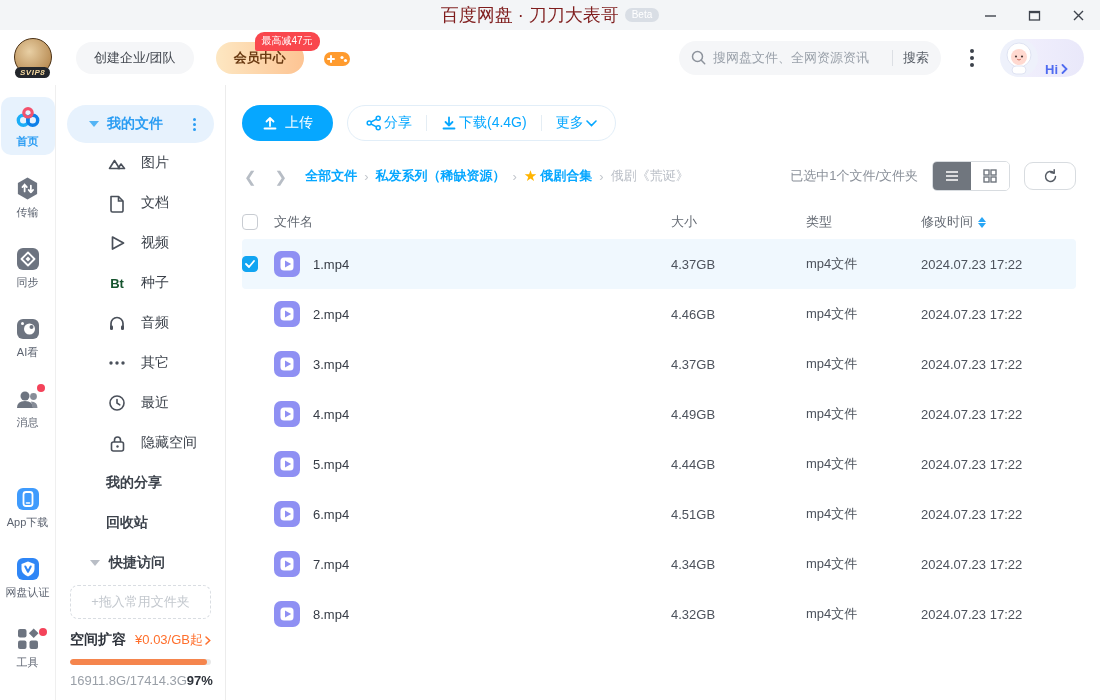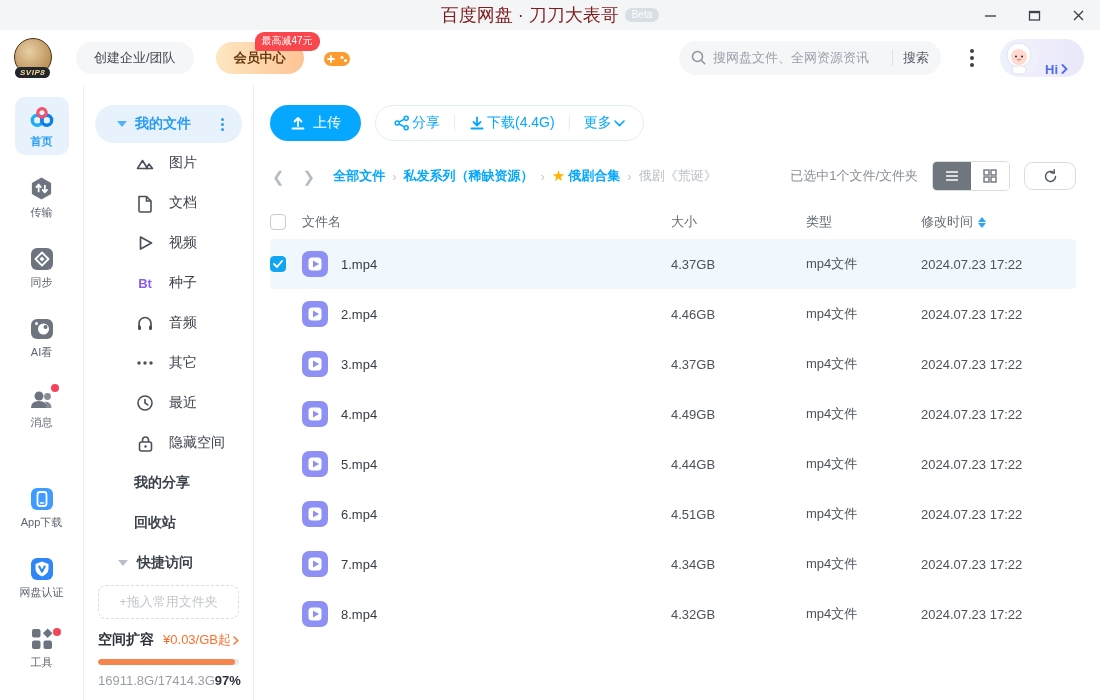--- a/index.html
+++ b/index.html
@@ -37,40 +37,40 @@
   .dots-btn { margin:0 14px 0 16px; width:30px; height:34px; display:flex; flex-direction:column; align-items:center; justify-content:center; gap:3px; cursor:pointer; }
   .dots-btn i { width:4px; height:4px; background:#3c424b; border-radius:50%; }
   .profile-pill { position:relative; height:38px; display:flex; align-items:flex-end; background:linear-gradient(90deg,#f3f1fd,#e9e8fa); border-radius:19px; padding:0 16px 0 44px; cursor:pointer; }
   .profile-avatar { position:absolute; left:-2px; top:-1px; width:40px; height:40px; }
   .profile-hi { font-size:13px; font-weight:bold; color:#4f6bf0; display:flex; align-items:center; gap:3px; }
 
   
   .app-body { flex:1; display:flex; min-height:0; }
 
   
-  .rail { width:84px; border-right:1px solid #efefef; display:flex; flex-direction:column; align-items:center; padding:12px 0 10px; }
+  .rail { width:56px; border-right:1px solid #efefef; display:flex; flex-direction:column; align-items:center; padding:12px 0 10px; }
   .rail-item { width:54px; display:flex; flex-direction:column; align-items:center; gap:4px; padding:7px 0 6px; border-radius:10px; cursor:pointer; margin-bottom:14px; position:relative; }
   .rail-item .rlabel { font-size:11px; color:#5c6370; }
   .rail-item.selected { background:#e7f2fd; }
   .rail-item.selected .rlabel { color:#2b9df3; font-weight:bold; }
   .rail-spacer { flex:1; }
   .red-dot { position:absolute; top:4px; right:10px; width:8px; height:8px; background:#f4435a; border-radius:50%; }
   .red-dot.low { top:8px; right:8px; }
 
   
   .sidebar { width:170px; border-right:1px solid #ececec; position:relative; padding-top:20px; }
   .myfiles-pill { margin:0 11px; height:38px; background:#e7f2fd; border-radius:19px; display:flex; align-items:center; padding:0 12px; cursor:pointer; }
   .myfiles-arrow { width:0; height:0; border-left:5px solid transparent; border-right:5px solid transparent; border-top:6px solid #53b4f5; margin:0 8px 0 10px; }
   .myfiles-label { font-size:14px; font-weight:bold; color:#2b9df3; flex:1; }
   .myfiles-dots { display:flex; flex-direction:column; gap:2px; padding:4px 6px; cursor:pointer; }
   .myfiles-dots i { width:3px; height:3px; border-radius:50%; background:#2b9df3; }
   .cat-item { height:40px; display:flex; align-items:center; padding-left:50px; cursor:pointer; }
   .cat-item:first-of-type { margin-top:12px; }
   .cat-icon { width:22px; display:flex; justify-content:center; margin-right:13px; flex:0 0 auto; color:#4a505a; }
-  .cat-icon .bt-text { font-size:13px; font-weight:bold; color:#8b5cf6; }
+  .cat-icon .bt-text { font-size:13px; font-weight:bold; color:#14532d; }
   .cat-label { font-size:14px; color:#3c424b; }
   .side-link { height:40px; display:flex; align-items:center; padding-left:50px; font-size:14px; color:#3c424b; font-weight:bold; cursor:pointer; }
   .quick-row { height:40px; display:flex; align-items:center; padding-left:34px; cursor:pointer; }
   .quick-arrow { width:0; height:0; border-left:5px solid transparent; border-right:5px solid transparent; border-top:6px solid #b9bec6; margin-right:9px; }
   .quick-label { font-size:14px; font-weight:bold; color:#3c424b; }
   .drop-box { margin:2px 14px 0; height:34px; border:1px dashed #d9dde2; border-radius:8px; display:flex; align-items:center; justify-content:center; font-size:13px; color:#c3c8ce; }
   .storage { position:absolute; left:0; right:0; bottom:0; padding:0 14px 12px; }
   .storage-top { display:flex; align-items:center; }
   .storage-title { font-size:14px; font-weight:bold; color:#2e333b; cursor:pointer; }
   .storage-price { margin-left:auto; font-size:13px; color:#ff6f2c; cursor:pointer; display:flex; align-items:center; gap:2px; }

